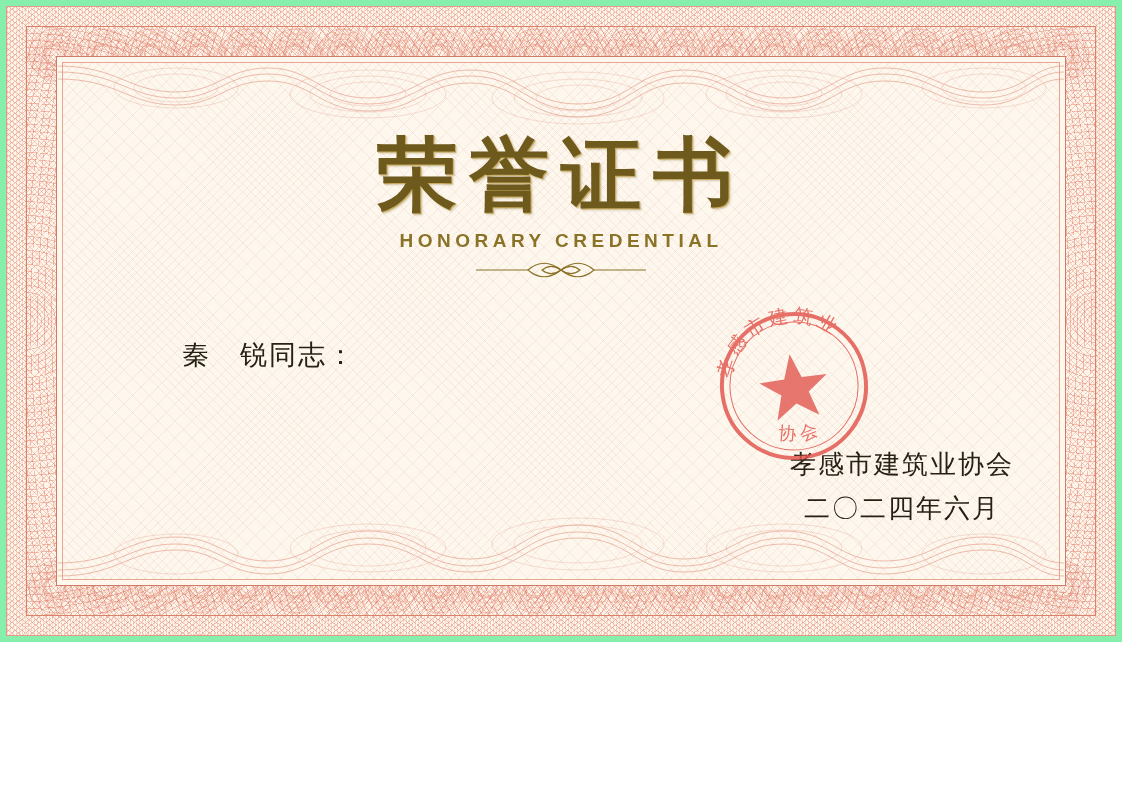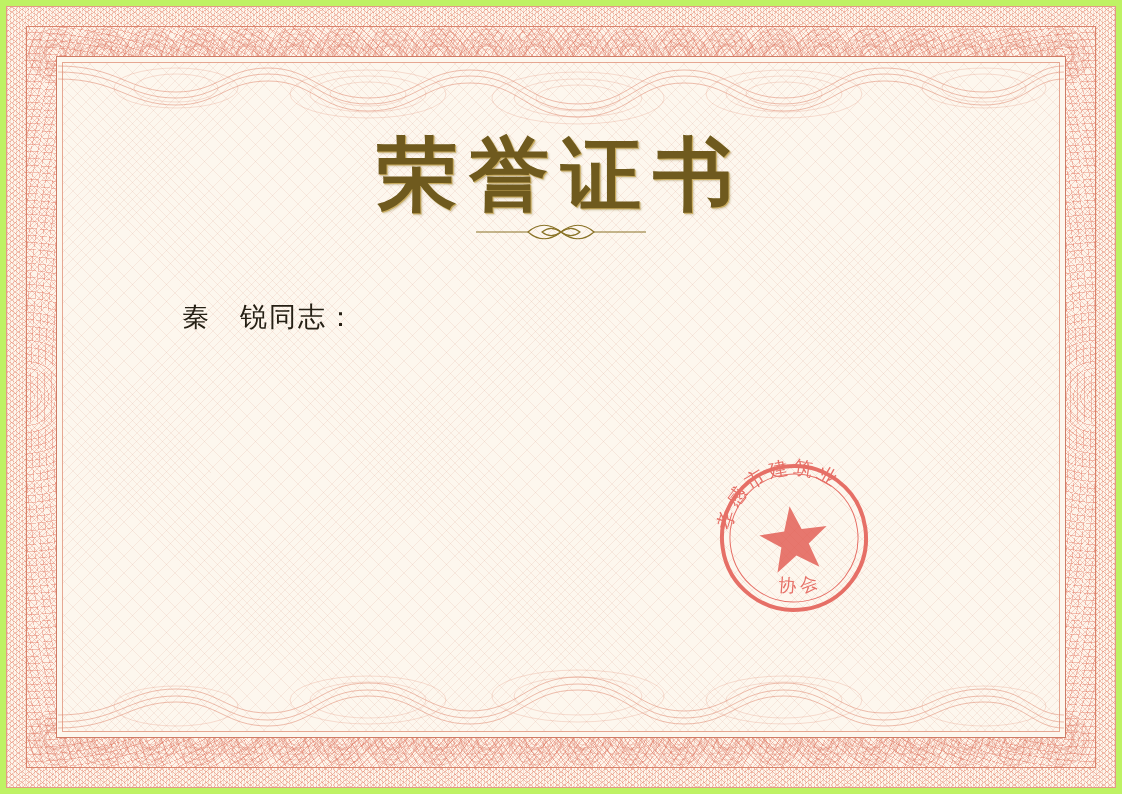--- a/index.html
+++ b/index.html
@@ -12,23 +12,23 @@
     width: 1122px;
     height: 794px;
     overflow: hidden;
     font-family: "DejaVu Serif", "Liberation Serif", serif;
   }
 
   
   .certificate {
     position: relative;
     width: 1122px;
-    height: 794px;
+    height: 642px;
     box-sizing: border-box;
-    background: #bef264;
+    background: #86efac;
   }
 
   
   .guilloche-outer {
     position: absolute;
     left: 6px; top: 6px; right: 6px; bottom: 6px;
     box-sizing: border-box;
     border: 1px solid #e39a86;
     background:
       repeating-linear-gradient(38deg,
@@ -365,36 +365,41 @@
         <ellipse cx="118" cy="30" rx="62" ry="20"></ellipse>
         <ellipse cx="926" cy="30" rx="62" ry="20"></ellipse>
       </g>
     </g>
   </svg>
 
   <div class="content">
 
     <div class="title-block">
       <div class="main-title">荣誉证书</div>
+      <div class="sub-title">HONORARY CREDENTIAL</div>
       <svg class="divider-ornament" viewBox="0 0 190 20">
         <g fill="none" stroke="#8a7327" stroke-width="1.1">
           <path d="M10 10 H62"></path>
           <path d="M128 10 H180"></path>
           <path d="M62 10 C 72 1, 84 1, 95 10 C 106 19, 118 19, 128 10
                    C 118 1, 106 1, 95 10 C 84 19, 72 19, 62 10 Z"></path>
           <path d="M76 10 C 82 5, 88 5, 95 10 C 102 15, 108 15, 114 10
                    C 108 5, 102 5, 95 10 C 88 15, 82 15, 76 10 Z"></path>
         </g>
       </svg>
     </div>
 
     <div class="body-text">
       <div class="salutation">秦　锐同志：</div>
     </div>
 
+    <div class="signature">
+      <div>孝感市建筑业协会</div>
+      <div>二〇二四年六月</div>
+    </div>
 
     <svg class="seal" viewBox="0 0 176 176">
       <defs>
         <path id="seal-top-arc" d="M 24 88 A 64 64 0 0 1 152 88"></path>
         <path id="seal-bottom-arc" d="M 34 88 A 54 54 0 0 0 142 88"></path>
       </defs>
       <g transform="rotate(-8 88 88)">
         <circle cx="88" cy="88" r="72" fill="none" stroke="#e2534a" stroke-width="4"></circle>
         <circle cx="88" cy="88" r="64" fill="none" stroke="#e2534a" stroke-width="1"></circle>
         <polygon points="88,56 96.8,80.2 122,80.6 101.8,95.6 109.2,120 88,105.6 66.8,120 74.2,95.6 54,80.6 79.2,80.2" fill="#e2534a" opacity="0.95"></polygon>

